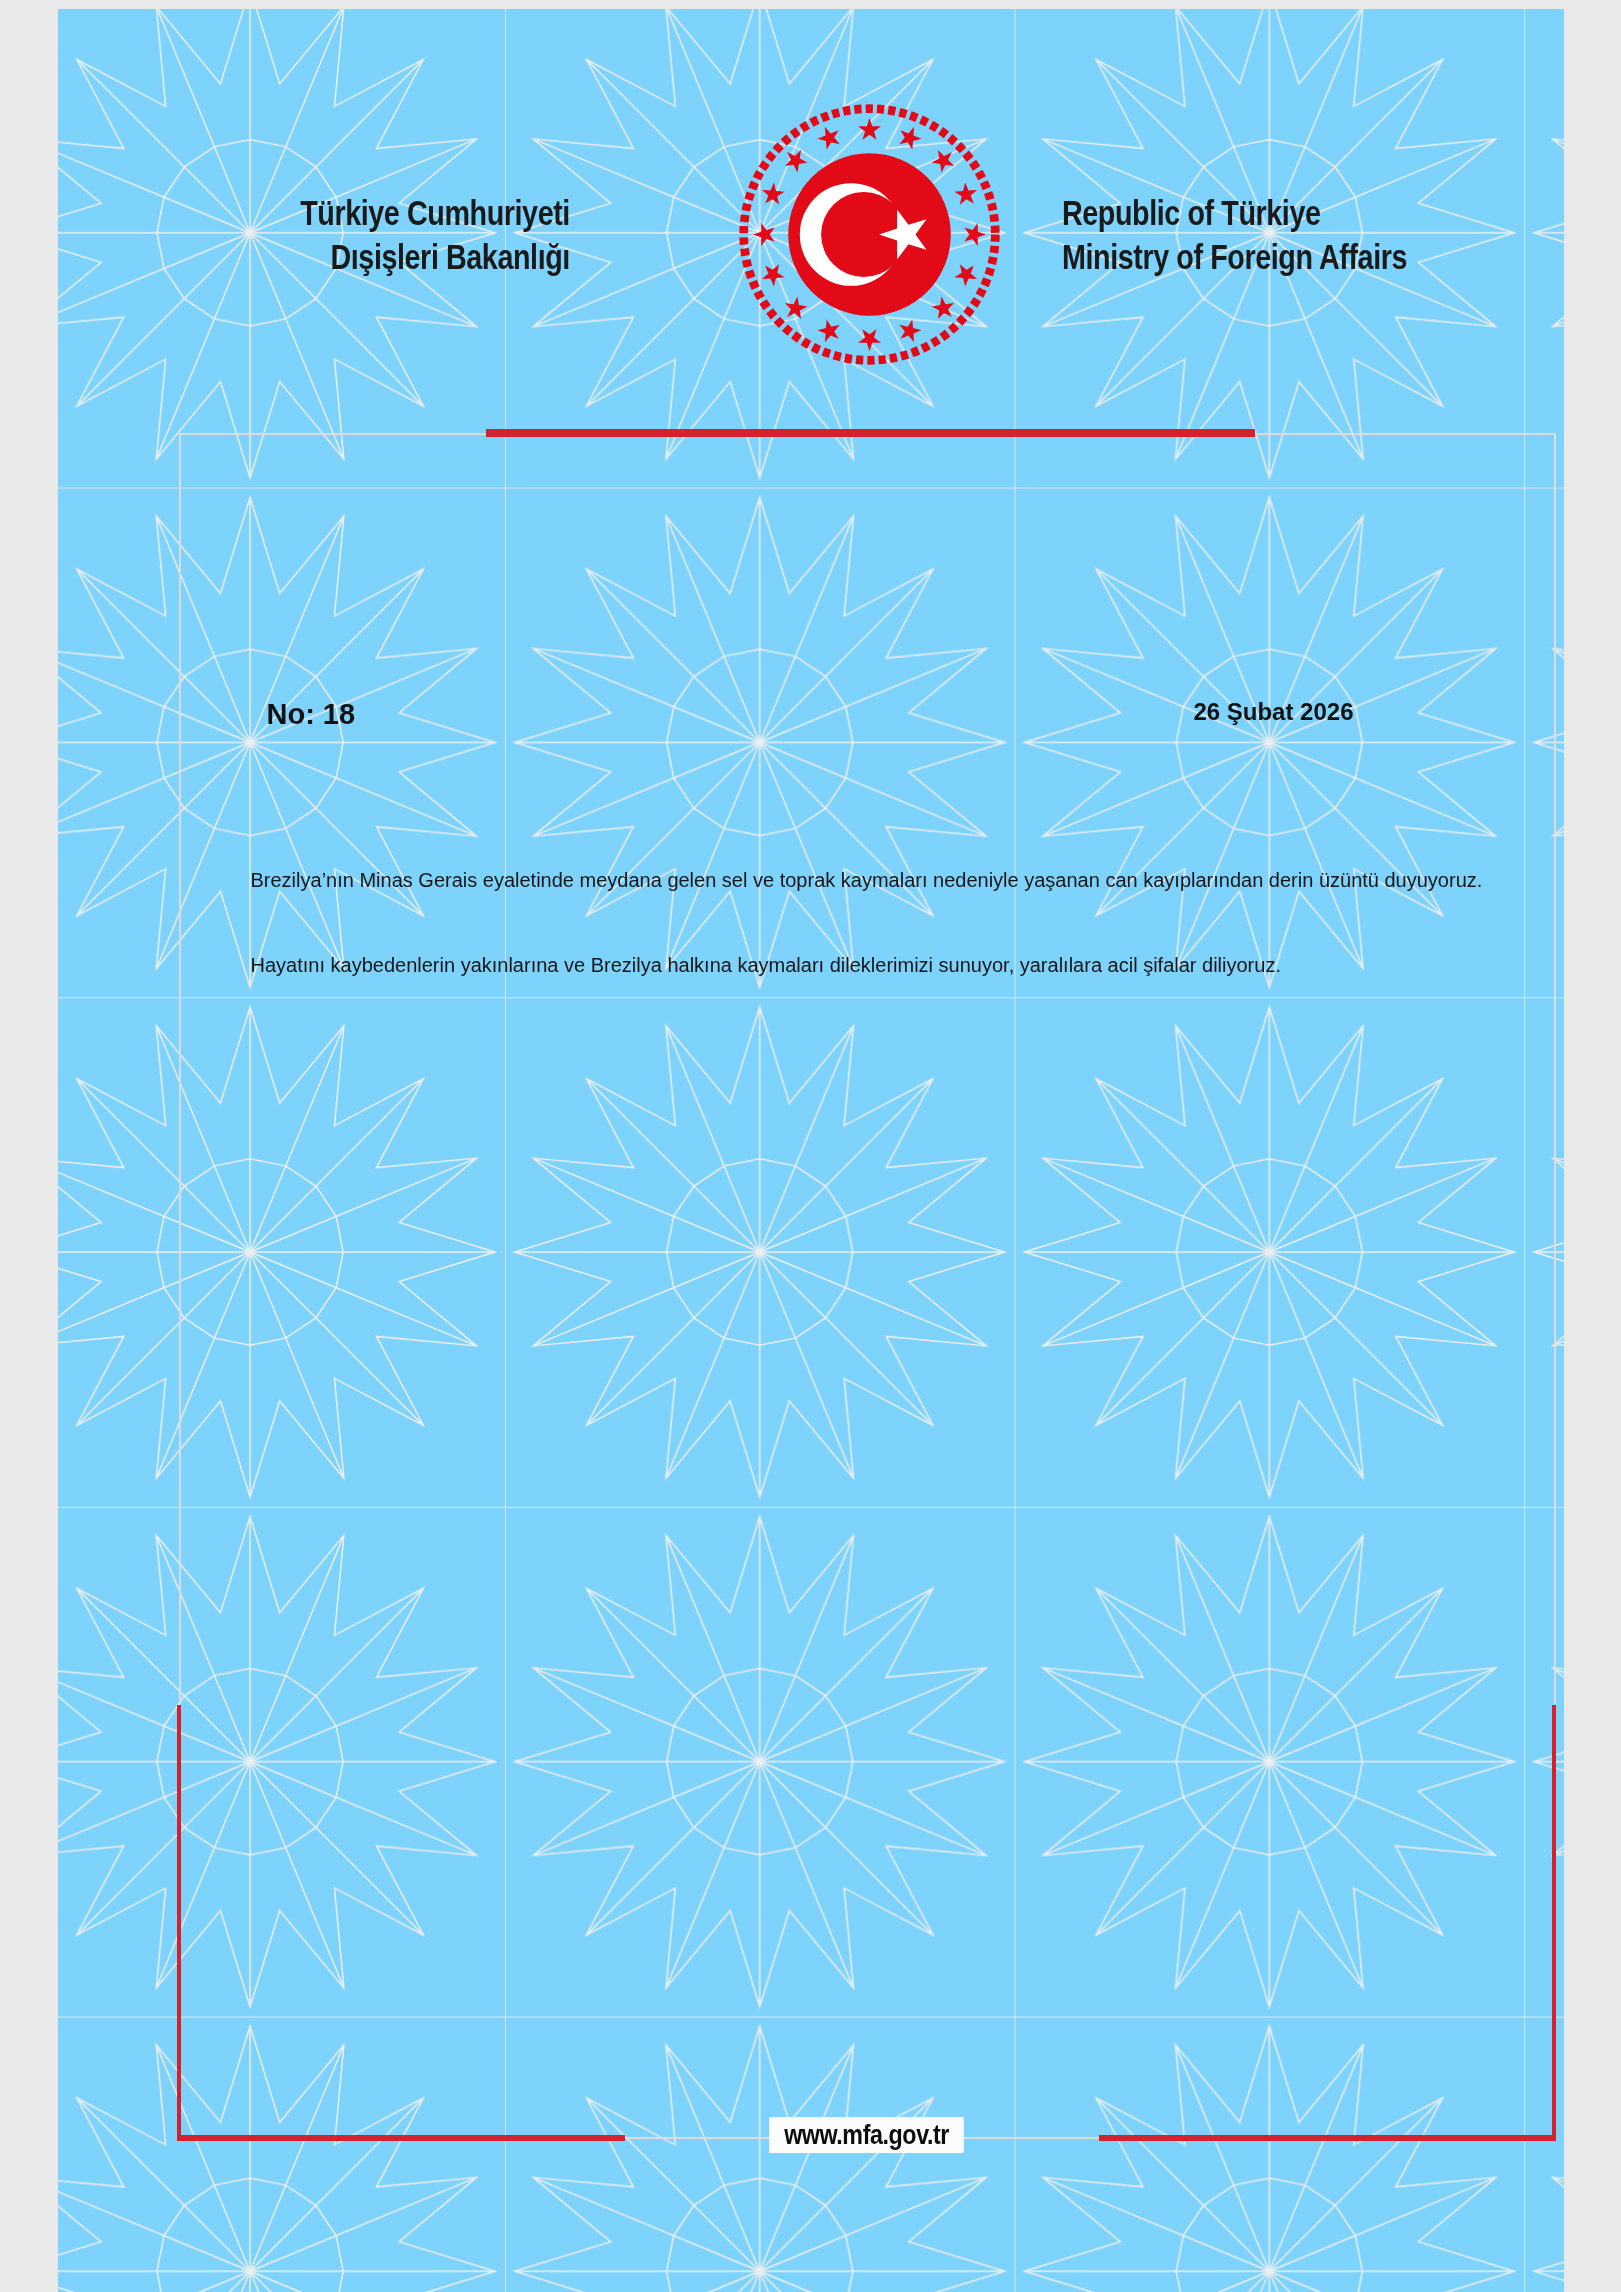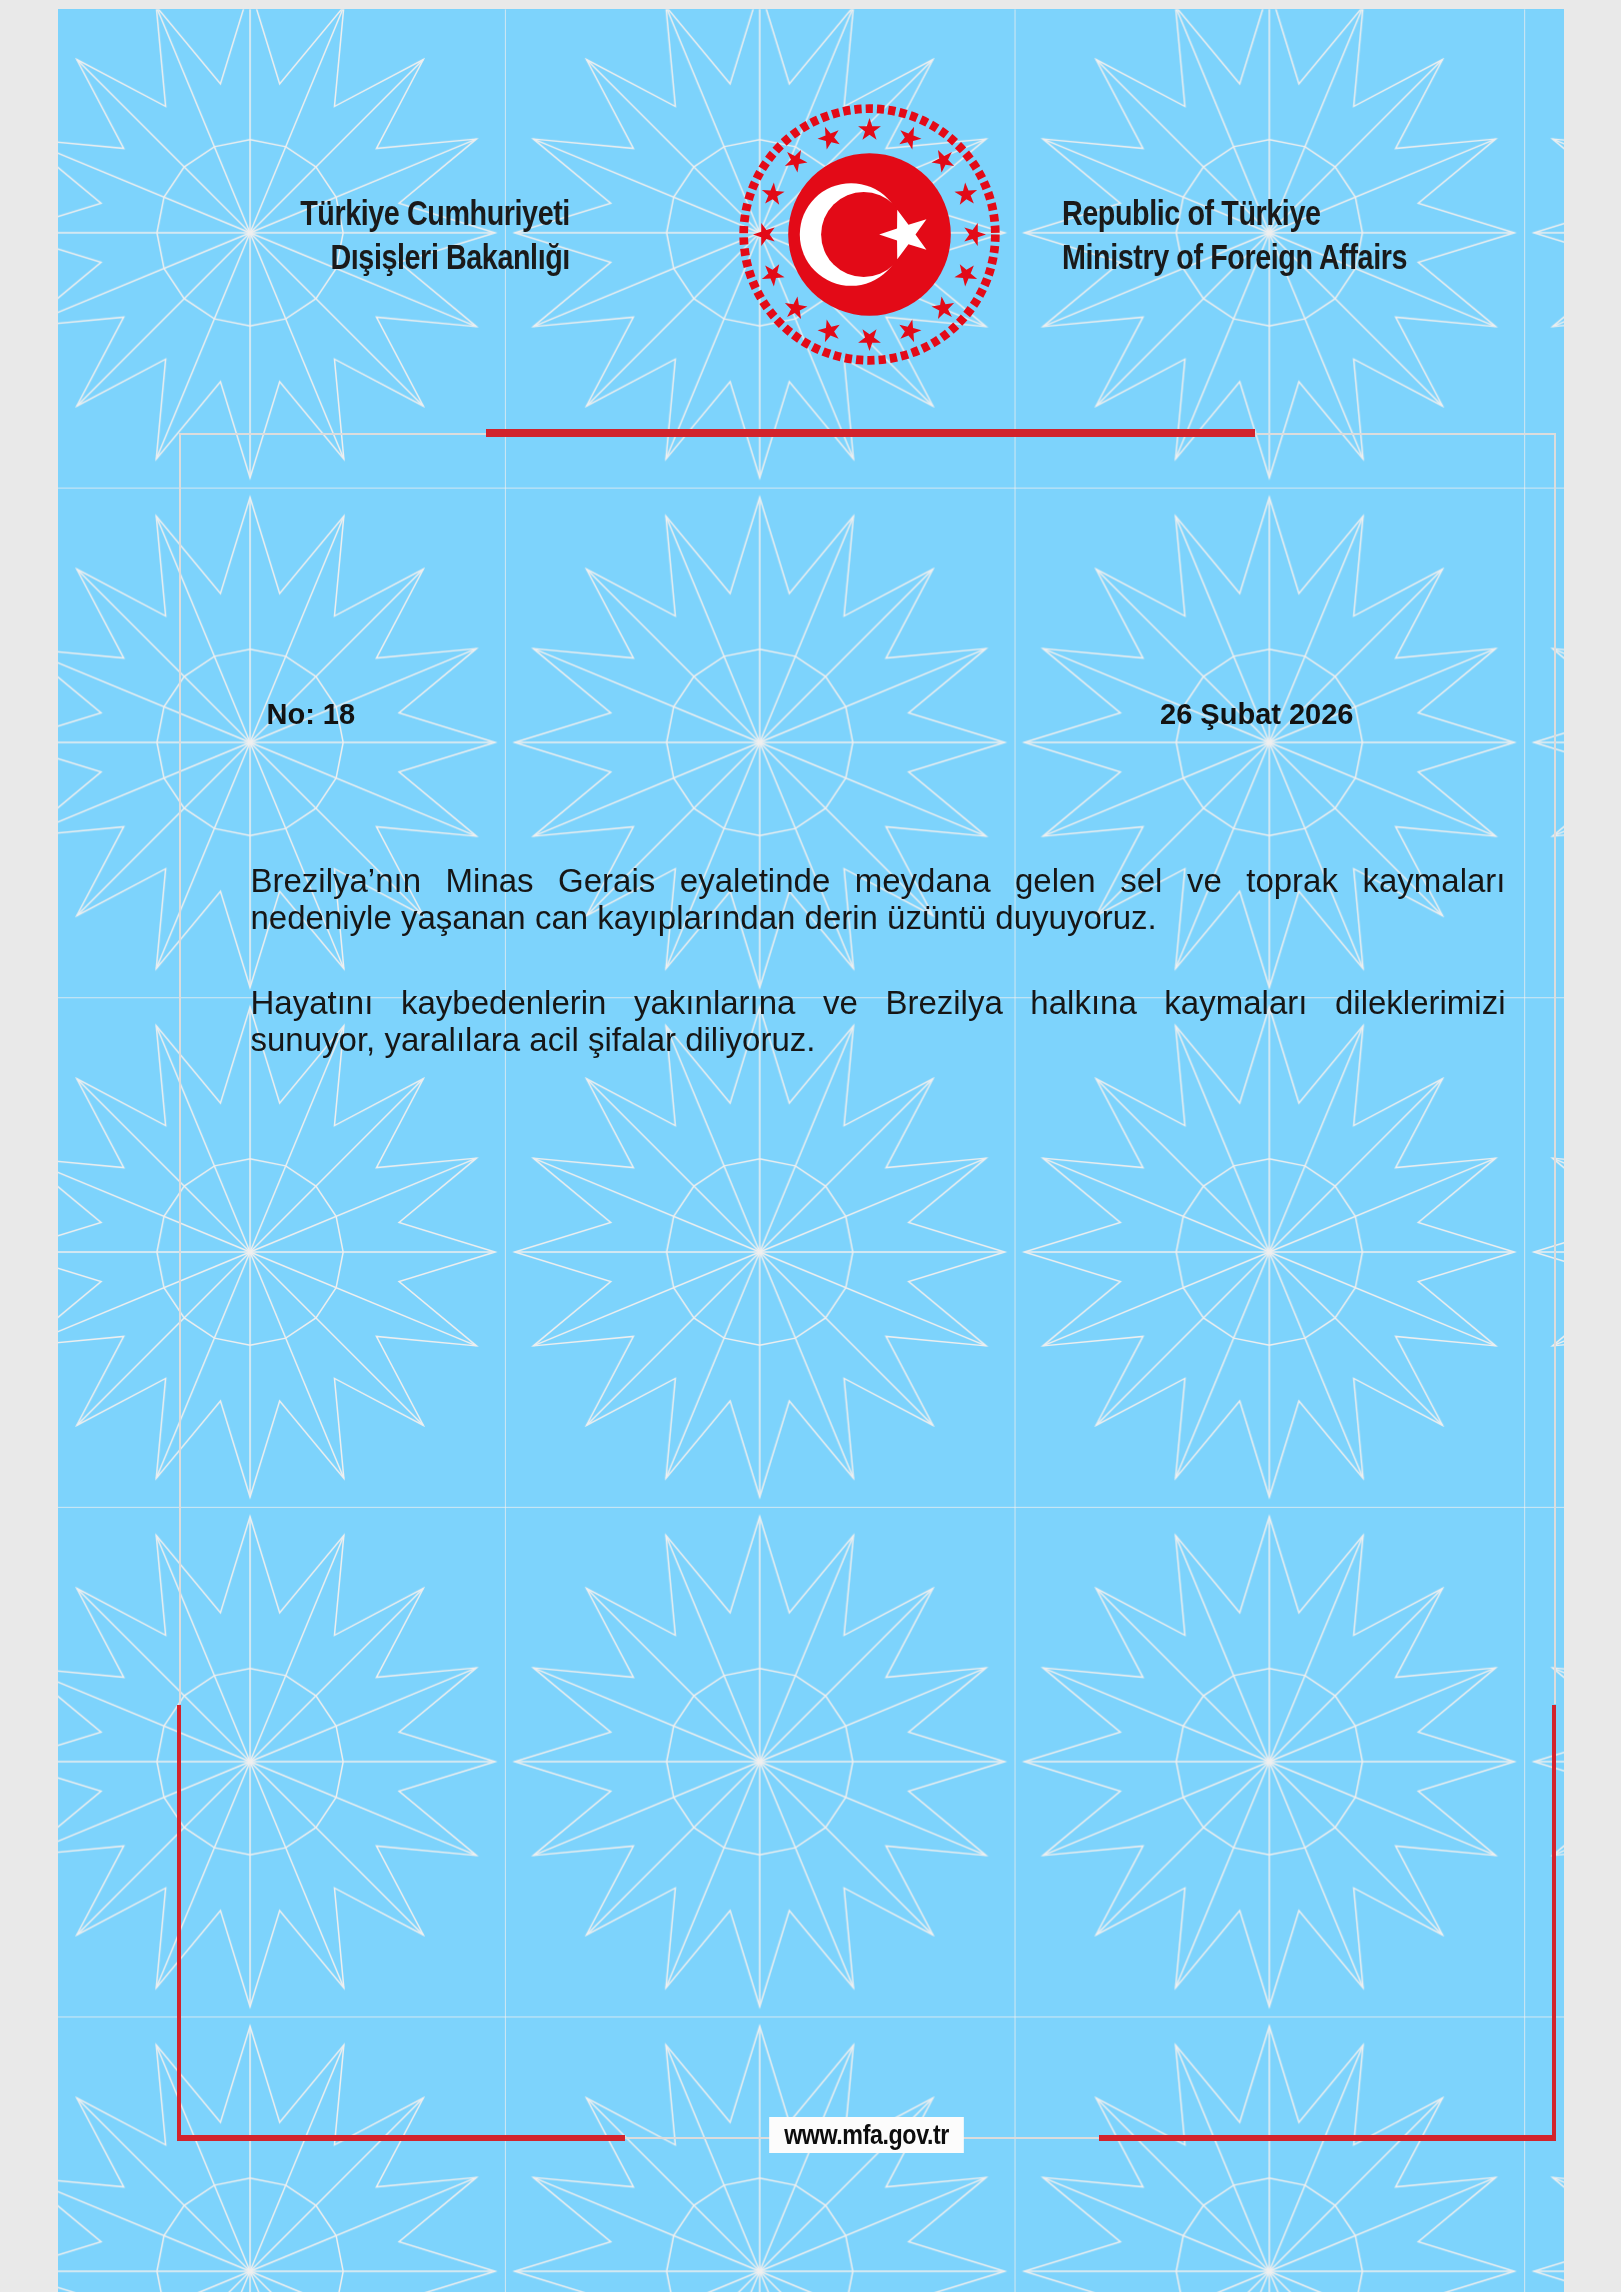--- a/index.html
+++ b/index.html
@@ -29,23 +29,23 @@
   .red-top{left:428px;top:420px;width:769px;height:7.8px;}
   .red-left{left:119px;top:1696px;width:4.9px;height:435px;}
   .red-right{left:1494px;top:1696px;width:4.9px;height:435px;}
   .red-bottom-left{left:119px;top:2126px;width:448px;height:5.9px;}
   .red-bottom-right{left:1041px;top:2126px;width:457px;height:5.9px;}
 
   
   .title{position:absolute;left:121px;top:523px;width:1377px;z-index:2;
     text-align:center;font-weight:bold;font-size:35px;color:#000;}
   .doc-no{position:absolute;left:209px;top:689px;z-index:2;font-size:29px;font-weight:bold;}
-  .doc-date{position:absolute;right:210px;top:689px;z-index:2;font-size:29px;font-weight:bold;}
+  .doc-date{position:absolute;right:210px;top:689px;z-index:2;font-size:24px;font-weight:bold;}
   .body-text{position:absolute;left:193px;top:853px;width:1255px;z-index:2;
-    font-size:33px;line-height:37px;text-align:justify;color:#161616;}
+    font-size:20px;line-height:37px;text-align:justify;color:#161616;}
   .body-text p{margin:0 0 48px 0;}
 
   
   .footer{position:absolute;left:121px;top:2108px;width:1377px;z-index:3;text-align:center;}
   .footer .url{display:inline-block;background:#fcfcfc;padding:2px 17.6px;
     font-size:27.4px;font-weight:bold;letter-spacing:-0.5px;transform:scaleX(.85);color:#0d0d0d;}
 </style>
 </head>
 <body>
 

